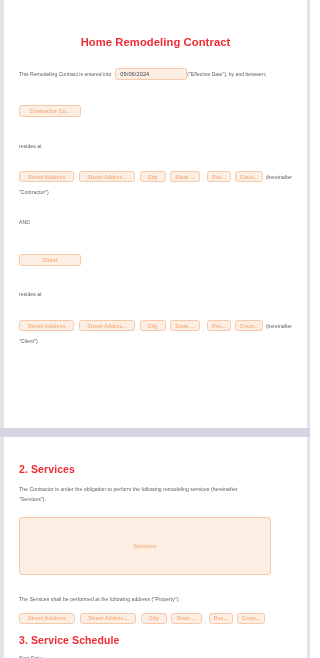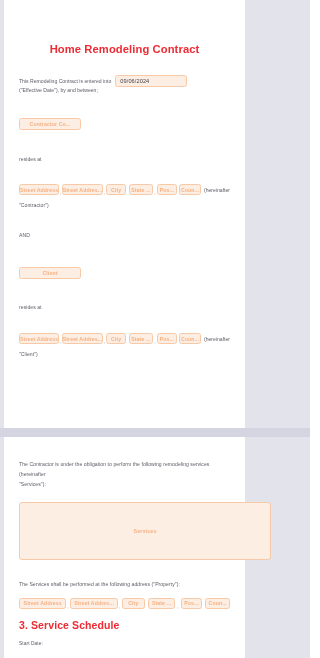--- a/index.html
+++ b/index.html
@@ -14,23 +14,23 @@
     position: relative;
     width: 310px;
     height: 658px;
     background: #e3e3ec;
     overflow: hidden;
   }
 
   .page {
     position: relative;
     background: #ffffff;
-    width: 241px;
+    width: 303px;
     margin-left: 4px;
-    padding: 13px 15px;
+    padding: 6px 15px;
   }
   .page-gap {
     height: 9px;
     width: 310px;
     margin-left: 0;
     background: #d5d5e2;
   }
 
   .doc-title {
     text-align: center;
@@ -205,20 +205,21 @@
     </div>
 
     <div class="body-text mt6">"Client")</div>
 
   </div>
 
   <div class="page-gap"></div>
 
   <div class="page" style="height:221px;">
 
+    <div class="sec-heading mt20">2. Services</div>
 
     <div class="body-text mt10">The Contractor is under the obligation to perform the following remodeling services  (hereinafter</div>
     <div class="body-text">"Services"):</div>
 
     <div class="mt12">
       <span class="field services-box">Services</span>
     </div>
 
     <div class="body-text mt20">The Services shall be performed at the following address ("Property"):</div>
 

